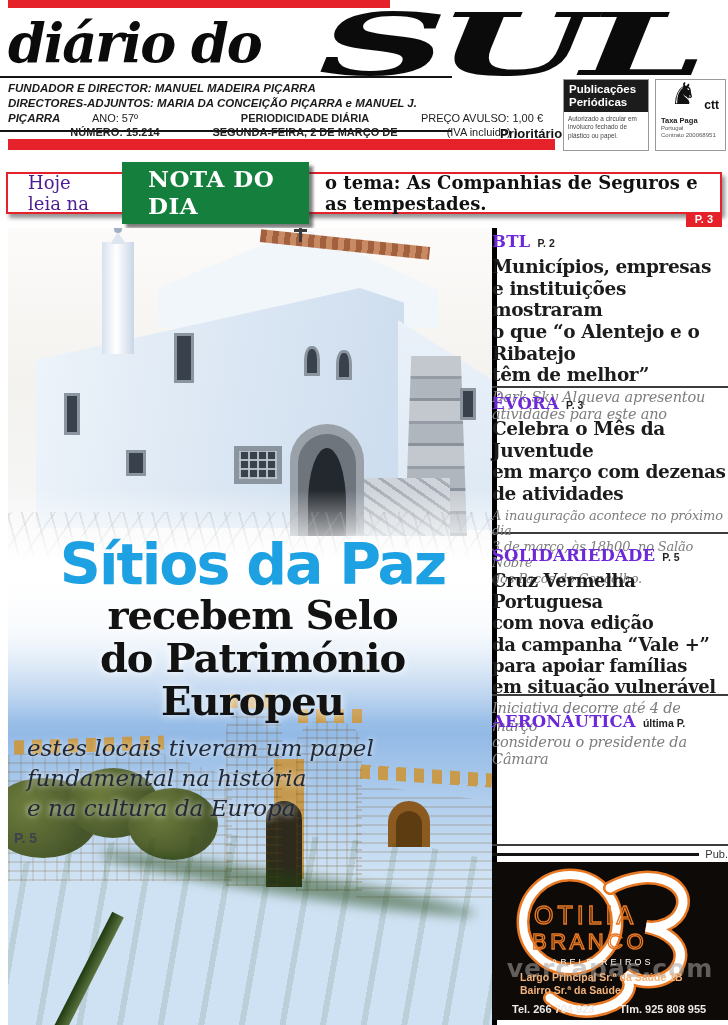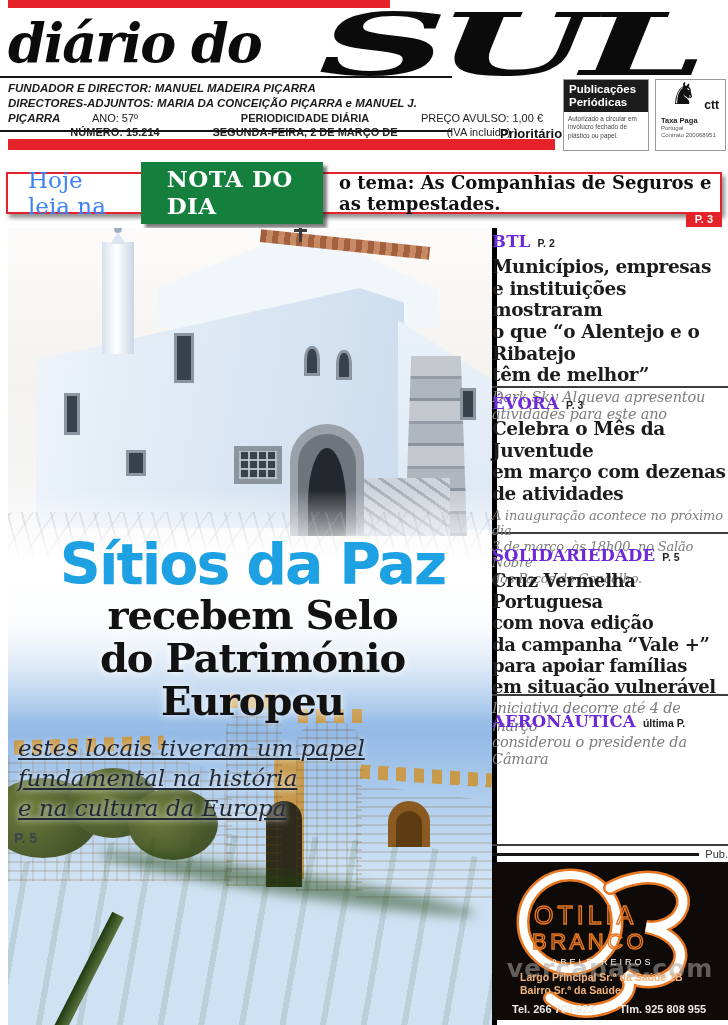--- a/index.html
+++ b/index.html
@@ -53,21 +53,21 @@
   .ctt-small { font-size:6px; font-weight:normal; color:#555; }
 
   
   .banner {
     position:absolute; left:6px; top:172px; width:716px; height:42px;
     background:#fff; border:2px solid #e5212a;
     box-shadow:3px 4px 4px rgba(60,60,60,.55);
     display:flex; align-items:center;
     font-family:"DejaVu Serif","Liberation Serif",serif;
   }
-  .bn-prefix { font-size:23px; font-weight:500; color:#3b82f6; margin-left:20px; }
+  .bn-prefix { font-size:18px; font-weight:500; color:#4c1d95; margin-left:20px; }
   .bn-badge {
     margin-left:14px; background:#15803d; color:#fff;
     font-weight:bold; font-size:23px; letter-spacing:.5px;
     padding:3px 26px 5px; box-shadow:4px 4px 3px rgba(40,40,40,.6);
   }
   .bn-text { font-size:18px; font-weight:bold; color:#111; margin-left:16px; }
   .bn-pageref {
     position:absolute; right:-2px; bottom:-15px; background:#e5212a; color:#fff;
     font-family:"Liberation Sans",sans-serif; font-size:11px; font-weight:bold;
     padding:1px 9px 2px;
@@ -148,25 +148,24 @@
     font-family:"DejaVu Sans","Liberation Sans",sans-serif;
     font-weight:bold; font-size:57px; line-height:1; letter-spacing:-2px;
     color:#1da1e2; text-shadow:0 0 10px #fff,0 0 18px #fff;
   }
   .lead-l2,.lead-l3 {
     font-family:"DejaVu Serif","Liberation Serif",serif;
     font-weight:bold; font-size:40px; line-height:1.08; letter-spacing:-1px;
     color:#121212; text-shadow:0 0 8px #fff;
   }
   .lead-sub {
-    margin-top:10px; text-align:left; padding-left:10px;
+    margin-top:10px; text-align:left; padding-left:19px;
     font-family:"DejaVu Serif","Liberation Serif",serif;
     font-style:italic; font-size:23px; line-height:1.32; color:#222a38;
     text-shadow:0 0 6px rgba(255,255,255,.9);
-    text-decoration:underline;
   }
   .lead-pref { margin-top:6px; text-align:left; padding-left:6px; font-size:14px; font-weight:bold; color:#3c424e; }
 
   
   .rightcol { position:absolute; left:492px; top:228px; width:236px; height:797px; }
   .sec { position:absolute; left:0; width:236px; border-bottom:2px solid #3c3c3c; }
   .sec-1 { top:4px;  height:156px; }
   .sec-2 { top:166px; height:140px; }
   .sec-3 { top:318px; height:150px; }
   .sec-4 { top:484px; height:134px; }

